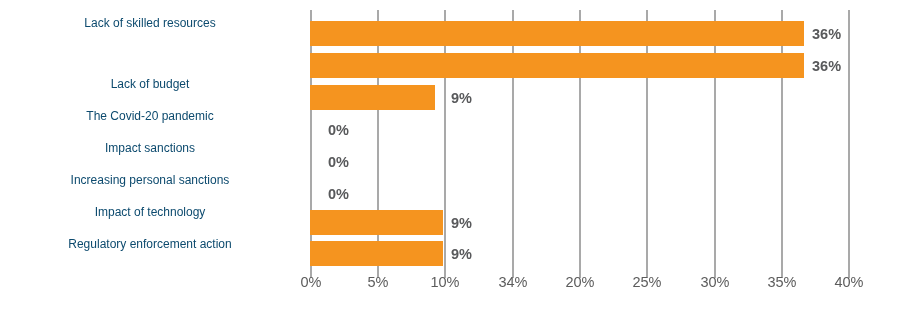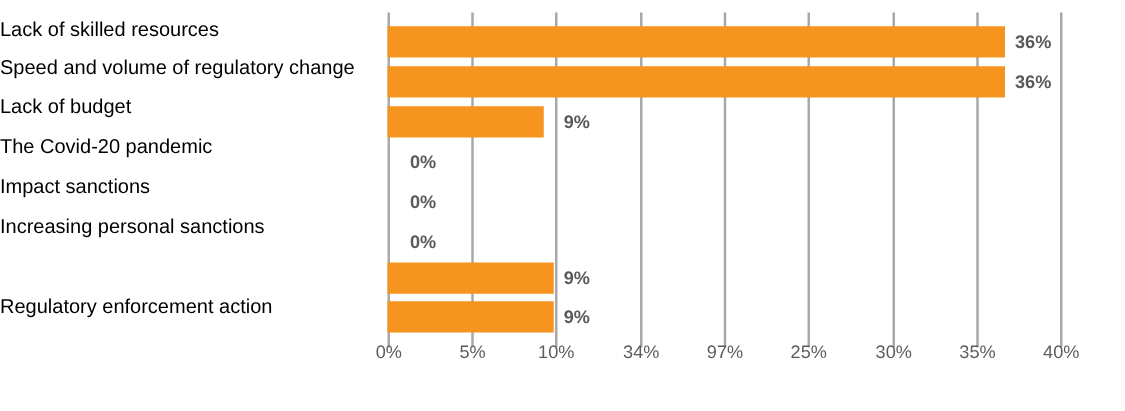--- a/index.html
+++ b/index.html
@@ -45,23 +45,23 @@
     position: absolute;
     left: 0px;
     top: 0px;
     width: 300px;
     height: 268px;
   }
   .cat-label {
     position: absolute;
     right: 0;
     width: 300px;
-    text-align: left;
-    font-size: 16px;
-    color: #000000;
+    text-align: center;
+    font-size: 12px;
+    color: #0c4a6e;
     line-height: 1;
     white-space: nowrap;
   }
 
   
   .bar-row {
     position: absolute;
     left: 0;
     height: 25px;
   }
@@ -101,25 +101,25 @@
     white-space: nowrap;
   }
 </style>
 </head>
 <body>
 
 <div id="chart-root">
 
   <div id="category-axis">
     <div class="cat-label" style="top:17px">Lack of skilled resources</div>
-    <div class="cat-label" style="top:47px">Speed and volume of regulatory change</div>
     <div class="cat-label" style="top:78px">Lack of budget</div>
     <div class="cat-label" style="top:110px">The Covid-20 pandemic</div>
     <div class="cat-label" style="top:142px">Impact sanctions</div>
     <div class="cat-label" style="top:174px">Increasing personal sanctions</div>
+    <div class="cat-label" style="top:206px">Impact of technology</div>
     <div class="cat-label" style="top:238px">Regulatory enforcement action</div>
   </div>
 
   <div id="plot-area">
 
     <div class="gridline" style="left:0px"></div>
     <div class="gridline" style="left:67px"></div>
     <div class="gridline" style="left:134px"></div>
     <div class="gridline" style="left:202px"></div>
     <div class="gridline" style="left:269px"></div>
@@ -168,20 +168,20 @@
       <div class="bar-value" style="left:141px">9%</div>
     </div>
 
   </div>
 
   <div id="x-axis">
     <div class="tick-label" style="left:311px">0%</div>
     <div class="tick-label" style="left:378px">5%</div>
     <div class="tick-label" style="left:445px">10%</div>
     <div class="tick-label" style="left:513px">34%</div>
-    <div class="tick-label" style="left:580px">97%</div>
+    <div class="tick-label" style="left:580px">20%</div>
     <div class="tick-label" style="left:647px">25%</div>
     <div class="tick-label" style="left:715px">30%</div>
     <div class="tick-label" style="left:782px">35%</div>
     <div class="tick-label" style="left:849px">40%</div>
   </div>
 
 </div>
 
 </body></html>

